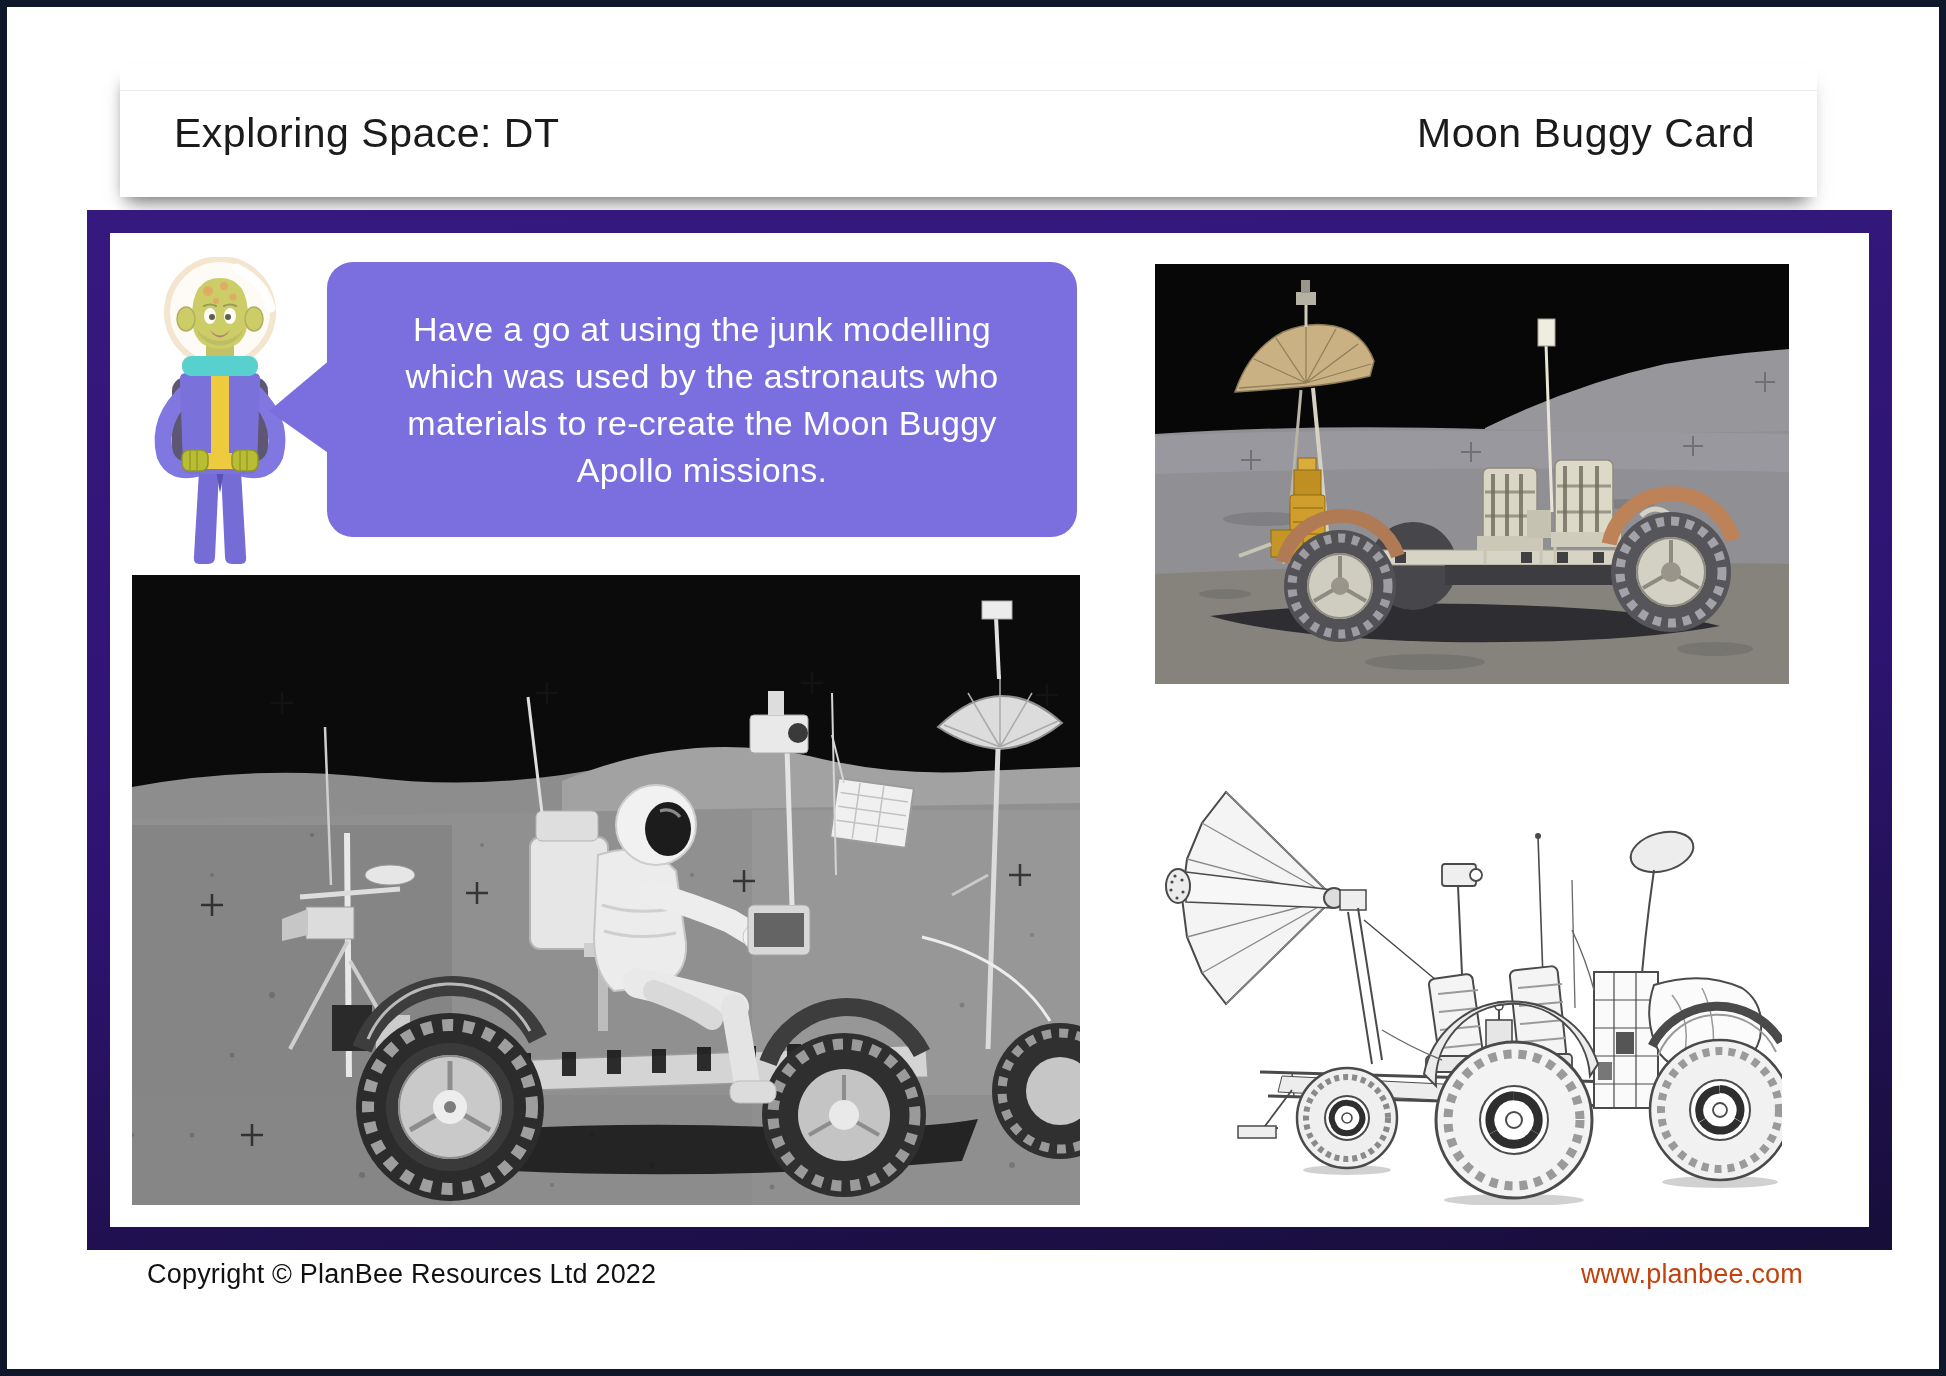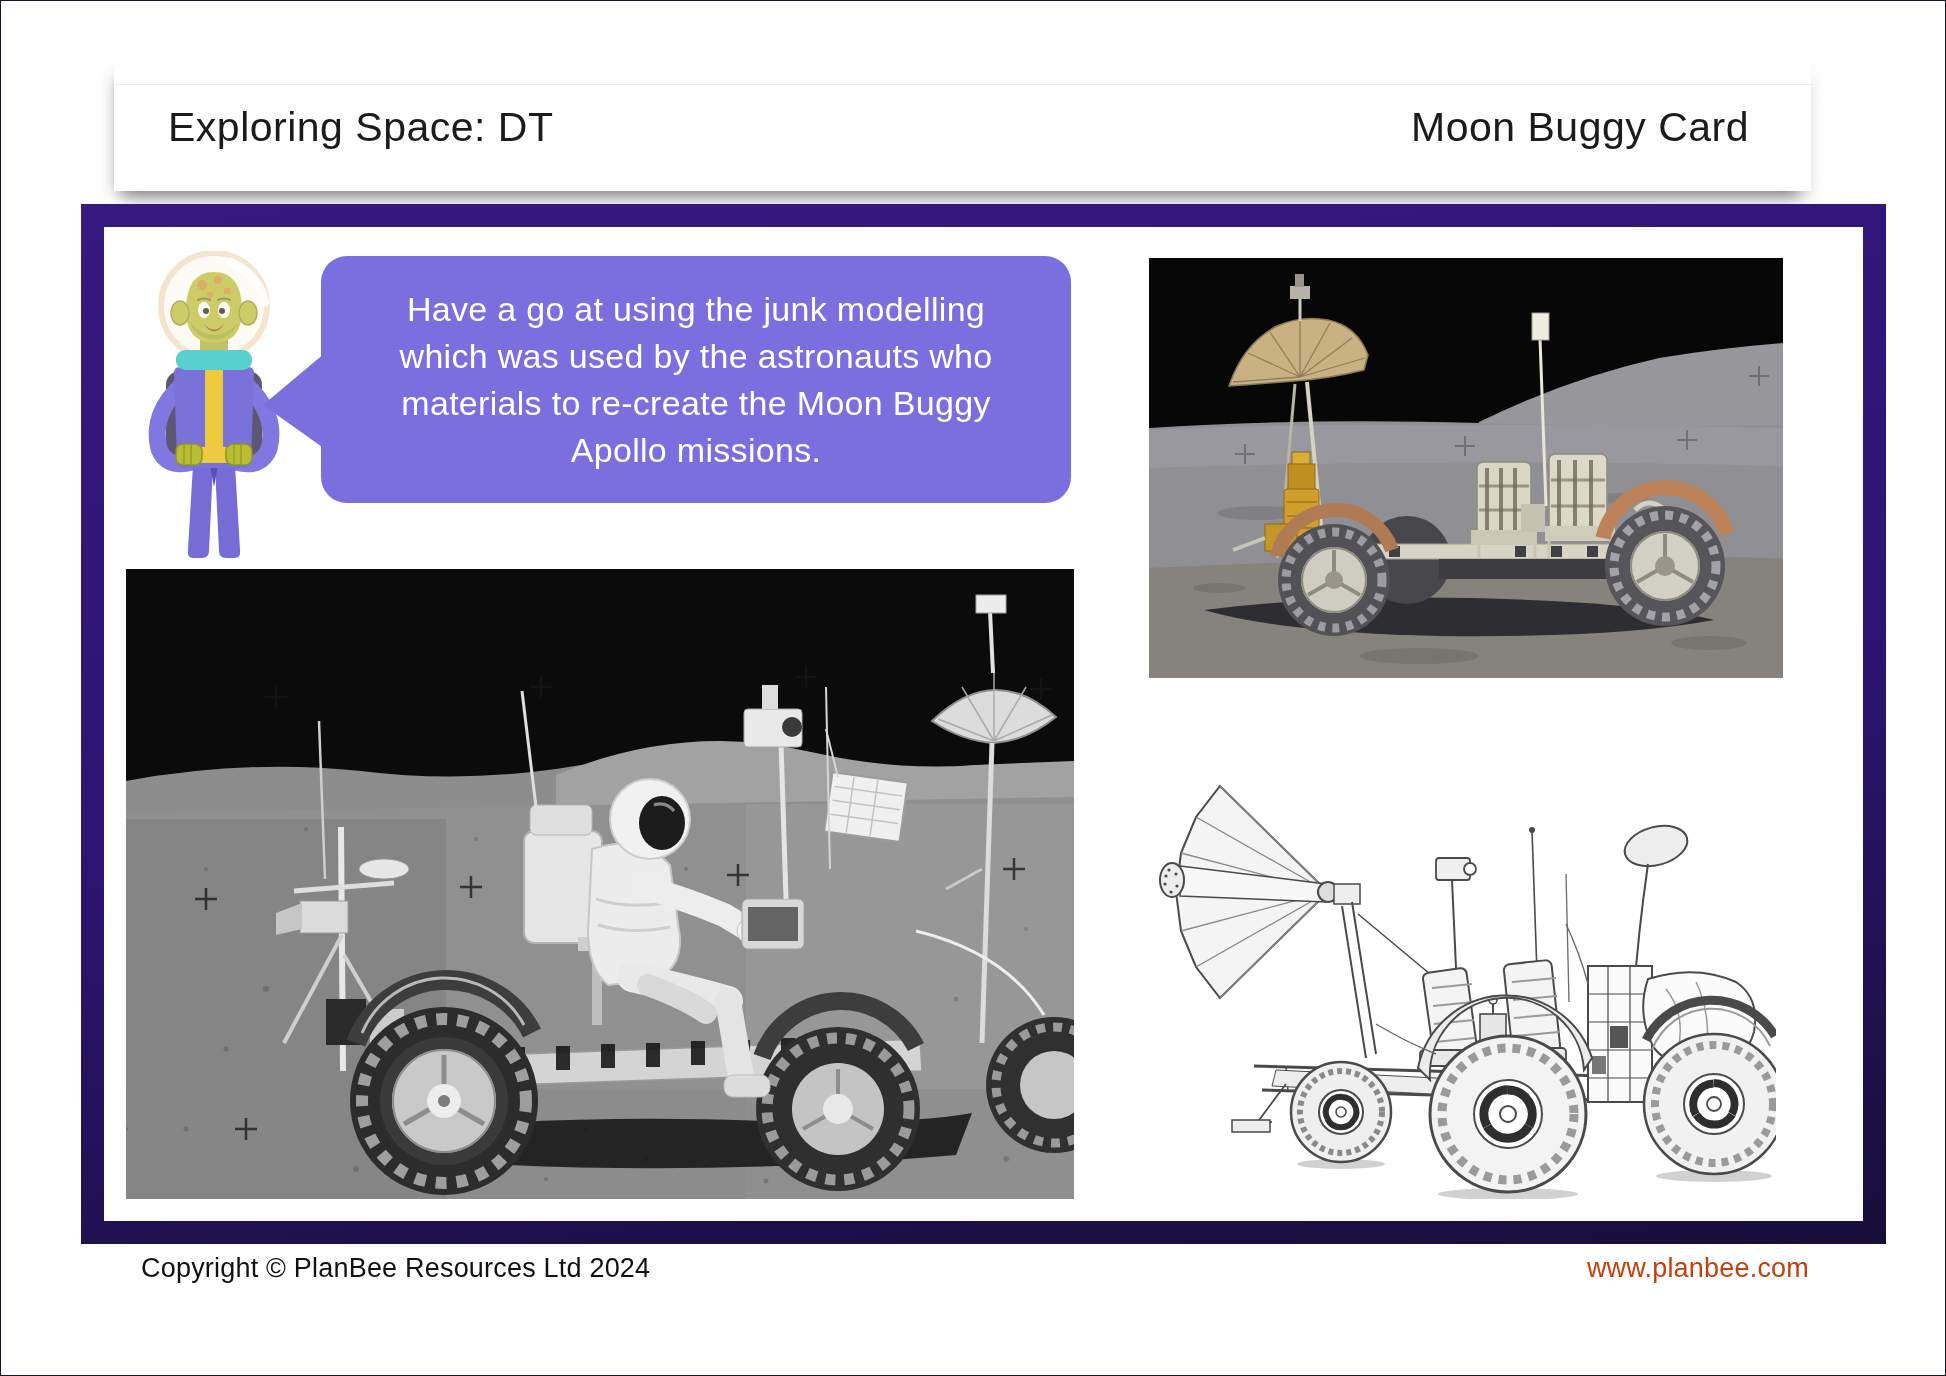--- a/index.html
+++ b/index.html
@@ -1,20 +1,20 @@
 <!DOCTYPE html>
 <html><head>
 <meta charset="utf-8">
 <style>
   html,body{margin:0;padding:0;background:#ffffff;}
   .page{
     position:relative;
     width:1946px;height:1376px;
     background:#ffffff;
-    border:1px solid #0f172a;
+    border:7px solid #0f172a;
     box-sizing:border-box;
     font-family:"Liberation Sans", sans-serif;
     overflow:hidden;
   }
   
   .header-card{
     position:absolute;left:113px;top:57px;width:1697px;height:133px;
     background:#ffffff;
     box-shadow:0 14px 18px -8px rgba(70,70,70,.55), -6px 10px 14px -10px rgba(70,70,70,.45);
   }
@@ -30,21 +30,21 @@
   
   .main-frame{
     position:absolute;left:80px;top:203px;width:1805px;height:1040px;
     box-sizing:border-box;padding:23px;
     background:linear-gradient(172deg,#36197f 0%,#2d1472 52%,#170e39 100%);
   }
   .content{position:relative;width:100%;height:100%;background:#ffffff;}
   
   .alien{position:absolute;left:30px;top:24px;width:160px;height:315px;}
   .bubble{
-    position:absolute;left:217px;top:29px;width:750px;height:247px;
+    position:absolute;left:217px;top:29px;width:750px;height:275px;
     background:#7b6ede;border-radius:26px;
     display:flex;flex-direction:column;justify-content:center;align-items:center;
   }
   .bubble-line{
     color:#ffffff;font-size:34px;line-height:47px;letter-spacing:.3px;
     text-align:center;white-space:nowrap;
   }
   .bubble-tail{position:absolute;left:155px;top:122px;width:68px;height:104px;}
   
   .photo{position:absolute;display:block;}
@@ -463,16 +463,16 @@
           <circle r="7" fill="#ffffff" stroke="#4a4a4a" stroke-width="1.8"></circle>
         </g>
         <path d="M510,266 A74,74 0 0 1 639,262" fill="none" stroke="#4a4a4a" stroke-width="9"></path>
         <path d="M516,276 A64,64 0 0 1 634,272" fill="none" stroke="#9a9a9a" stroke-width="2"></path>
         <path d="M240,250 Q270,268 300,280 M430,150 Q444,180 452,210" stroke="#6a6a6a" stroke-width="1.4" fill="none"></path>
       </svg>
 
     </div>
   </div>
 
-  <div class="footer-left">Copyright © PlanBee Resources Ltd 2024</div>
+  <div class="footer-left">Copyright © PlanBee Resources Ltd 2022</div>
   <div class="footer-right">www.planbee.com</div>
 
 </div>
 
 </body></html>

